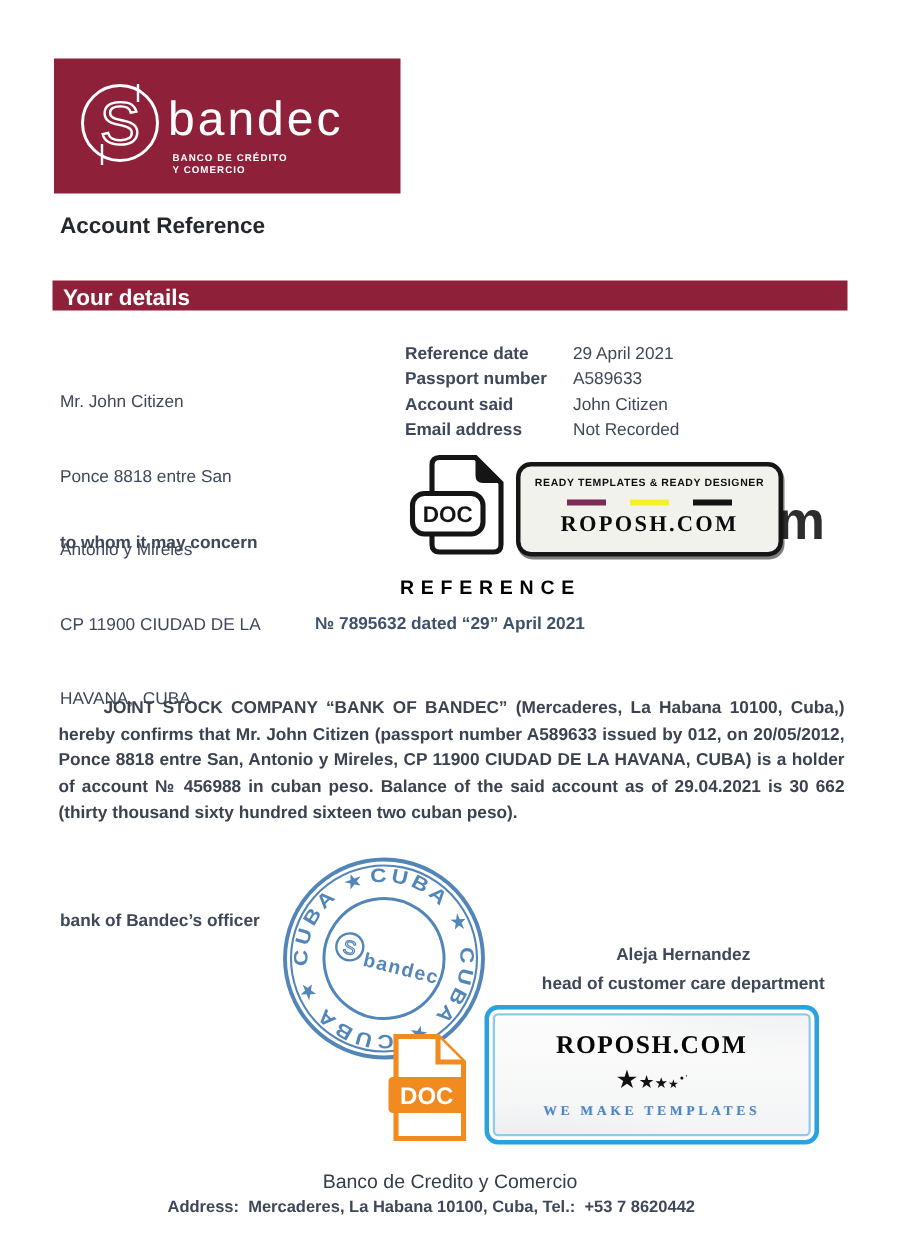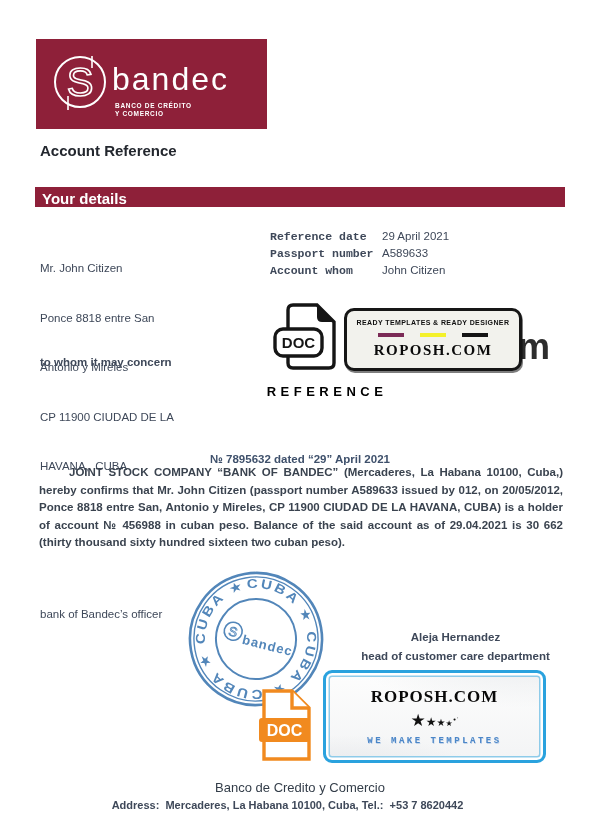--- a/index.html
+++ b/index.html
@@ -14,63 +14,63 @@
   .logo-sub{position:absolute;left:79px;top:63px;color:#fff;font-size:6.5px;font-weight:bold;letter-spacing:.7px;line-height:8px;}
   
   .doc-title{position:absolute;left:40px;top:142px;font-size:15px;font-weight:bold;color:#23272e;}
   .section-bar{position:absolute;left:35px;top:187px;width:530px;height:20px;background:#8e2039;}
   .section-bar span{display:block;padding:3px 0 0 7px;color:#ffffff;font-size:15px;font-weight:bold;}
   
   .recipient{position:absolute;left:40px;top:227px;font-size:11.5px;line-height:16.5px;white-space:pre-wrap;}
   .recipient .r0{font-weight:normal;}
   .details{position:absolute;left:270px;top:228px;font-size:11.5px;line-height:17px;}
   .details .row{display:flex;}
-  .details .lbl{width:112px;font-weight:bold;font-family:Liberation Mono, monospace;}
+  .details .lbl{width:112px;font-weight:bold;}
   .details .val{}
   
   .wm-m{position:absolute;left:518px;top:326px;font-size:36px;font-weight:bold;color:#2d2d2d;z-index:1;}
   .doc-icon-top{position:absolute;left:272px;top:302px;z-index:2;}
   .promo-badge{position:absolute;left:344px;top:308px;width:178px;height:63px;z-index:3;
     background:#f2f2ed;border:3px solid #161616;border-radius:10px;box-sizing:border-box;
     box-shadow:1px 2px 0 rgba(20,20,20,.55);text-align:center;}
   .promo-badge .tagline{margin-top:8px;font-size:7px;font-weight:bold;letter-spacing:.4px;color:#101010;}
   .dashes{display:flex;justify-content:center;gap:16px;margin-top:7px;}
   .dash{width:26px;height:3.5px;}
   .dash-purple{background:#7b2b56;}
   .dash-yellow{background:#f4f12b;}
   .dash-black{background:#141414;}
   .promo-badge .site{margin-top:5px;font-family:"Liberation Serif","DejaVu Serif",serif;font-size:15px;font-weight:bold;letter-spacing:1.5px;color:#0b0b0b;}
   
   .salutation{position:absolute;left:40px;top:356px;font-size:11.5px;font-weight:600;}
   .ref-heading{position:absolute;left:0;top:384px;width:600px;text-align:center;font-size:13px;font-weight:bold;letter-spacing:4.5px;color:#000000;padding-left:27px;}
-  .ref-number{position:absolute;left:0;top:410px;width:600px;text-align:center;font-size:11.5px;font-weight:bold;color:#3e506b;margin-top:43px;}
+  .ref-number{position:absolute;left:0;top:410px;width:600px;text-align:center;font-size:11.5px;font-weight:bold;color:#3e506b;}
   .body-par{position:absolute;left:39px;top:464px;width:524px;font-size:11.5px;font-weight:600;line-height:17.5px;
     text-align:justify;text-indent:30px;color:#3a434f;}
   
-  .officer-label{position:absolute;left:40px;top:608px;font-size:11.5px;font-weight:400;}
+  .officer-label{position:absolute;left:40px;top:608px;font-size:11.5px;font-weight:700;}
   .stamp{position:absolute;left:186px;top:569px;z-index:2;transform:rotate(-10deg);opacity:.92;}
   .sig-block{position:absolute;left:353px;top:601px;width:205px;text-align:center;margin-top:30px;}
   .sig-name{font-size:11.5px;font-weight:bold;}
   .sig-role{font-size:11.5px;font-weight:600;margin-top:7px;}
   
   .doc-icon-bottom{position:absolute;left:257px;top:687px;z-index:4;}
   .promo-card{position:absolute;left:323px;top:670px;width:223px;height:93px;z-index:3;box-sizing:border-box;
     border:3px solid #2aa2de;border-radius:9px;
     box-shadow:inset 0 0 0 2.5px #ffffff,inset 0 0 0 4px #8ecbe9;
     background:
       radial-gradient(120% 85% at 8% 115%, #e7e9eb 0%, rgba(231,233,235,0) 52%),
       radial-gradient(150% 95% at 96% -12%, #ebedef 0%, rgba(235,237,239,0) 55%),
       linear-gradient(180deg,#fdfdfd,#f3f4f5);
     text-align:center;}
   .promo-card .site2{margin-top:14px;font-family:"Liberation Serif","DejaVu Serif",serif;font-size:17px;font-weight:bold;letter-spacing:1px;color:#090909;}
   .stars{margin-top:2px;line-height:18px;color:#111;}
   .stars span{font-family:"DejaVu Sans",sans-serif;}
   .s0{font-size:17px;} .s1{font-size:12px;} .s2{font-size:10px;} .s3{font-size:8px;}
   .s4{font-size:7px;vertical-align:4px;} .s5{font-size:6px;vertical-align:6px;}
-  .promo-card .tagline2{margin-top:3px;font-family:Liberation Mono, monospace;font-size:9px;font-weight:bold;letter-spacing:2.5px;color:#4b86c8;text-shadow:.5px .5px 0 #c3d5ea;}
+  .promo-card .tagline2{margin-top:3px;font-family:Liberation Serif, serif;font-size:9px;font-weight:bold;letter-spacing:2.5px;color:#4b86c8;text-shadow:.5px .5px 0 #c3d5ea;}
   
   .footer-org{position:absolute;left:0;top:780px;width:600px;text-align:center;font-size:13px;font-weight:normal;color:#333d49;}
   .footer-addr{position:absolute;left:0;top:799px;width:575px;text-align:center;font-size:11px;font-weight:600;white-space:pre-wrap;}
 </style>
 </head>
 <body>
 
 <div class="page">
 
   <div class="logo-box">
@@ -103,22 +103,26 @@
   <div class="details">
     <div class="row">
       <span class="lbl">Reference date</span>
       <span class="val">29 April 2021</span>
     </div>
     <div class="row">
       <span class="lbl">Passport number</span>
       <span class="val">A589633</span>
     </div>
     <div class="row">
-      <span class="lbl">Account whom</span>
+      <span class="lbl">Account said</span>
       <span class="val">John Citizen</span>
+    </div>
+    <div class="row">
+      <span class="lbl">Email address</span>
+      <span class="val">Not Recorded</span>
     </div>
   </div>
 
   <div class="wm-m">m</div>
 
   <svg class="doc-icon-top" width="76" height="70" viewBox="0 0 76 70">
     <path d="M16,8 Q16,3 21,3 H45 L62,20 V61 Q62,66 57,66 H21 Q16,66 16,61 Z" fill="#ffffff" stroke="#151515" stroke-width="3.4"></path>
     <path d="M45,3 L62,20 H50 Q45,20 45,15 Z" fill="#151515"></path>
     <rect x="3" y="27" width="47" height="27" rx="8" fill="#ffffff" stroke="#151515" stroke-width="3.4"></rect>
     <text x="26.5" y="46" text-anchor="middle" font-family="Liberation Sans, DejaVu Sans, sans-serif" font-size="15" font-weight="bold" fill="#151515">DOC</text>

